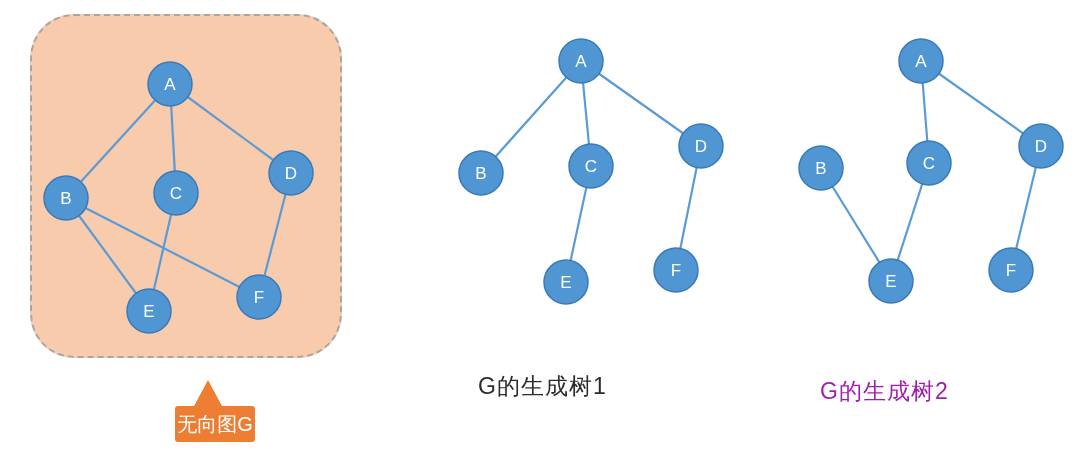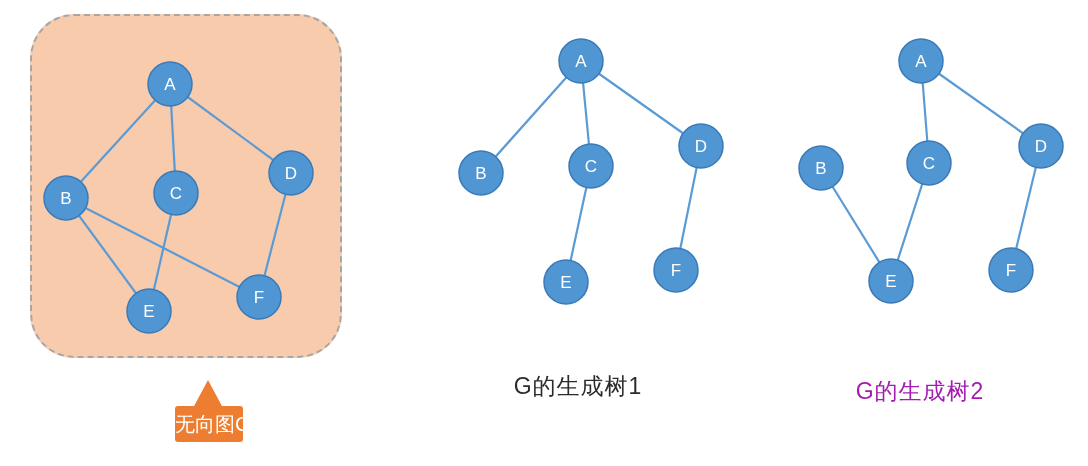--- a/index.html
+++ b/index.html
@@ -27,21 +27,21 @@
     box-sizing: border-box;
   }
   svg.diagram {
     position: absolute;
     left: 0;
     top: 0;
   }
   .caption {
     position: absolute;
     width: 200px;
-    text-align: center;
+    text-align: left;
     font-size: 23px;
     color: #2b2b2b;
     letter-spacing: 1px;
   }
   .caption1 { left: 478px; top: 371px; }
   .caption2 { left: 820px; top: 376px; }
   .callout {
     position: absolute;
     left: 175px;
     top: 378px;
@@ -53,21 +53,21 @@
     width: 0;
     height: 0;
     border-left: 15px solid transparent;
     border-right: 15px solid transparent;
     border-bottom: 28px solid #ed7d31;
   }
   .callout-box {
     position: absolute;
     left: 0;
     top: 28px;
-    width: 68px;
+    width: 80px;
     height: 36px;
     background: #ed7d31;
     border-radius: 3px;
     color: #ffffff;
     font-size: 20px;
     line-height: 36px;
     text-align: center;
     white-space: nowrap;
   }
 </style>

